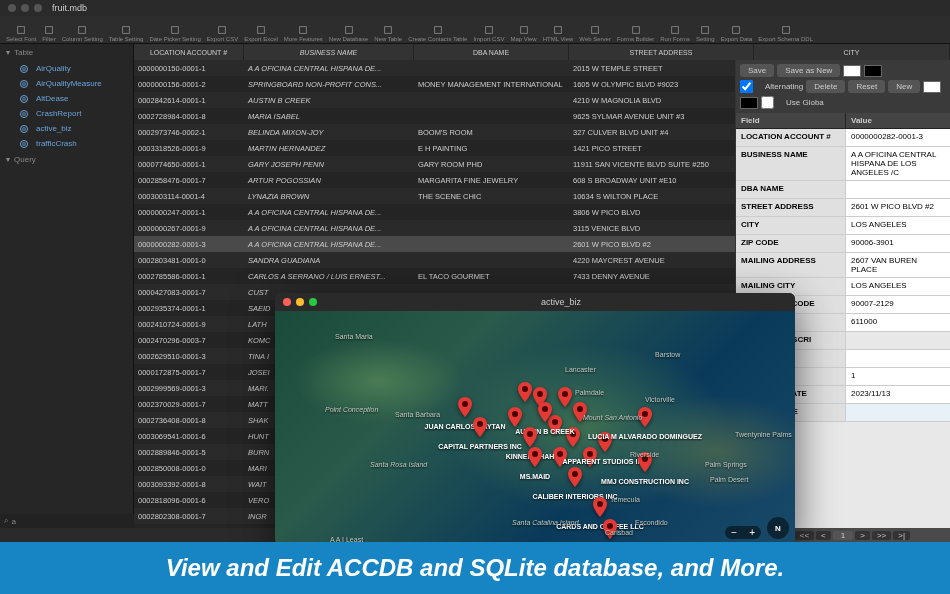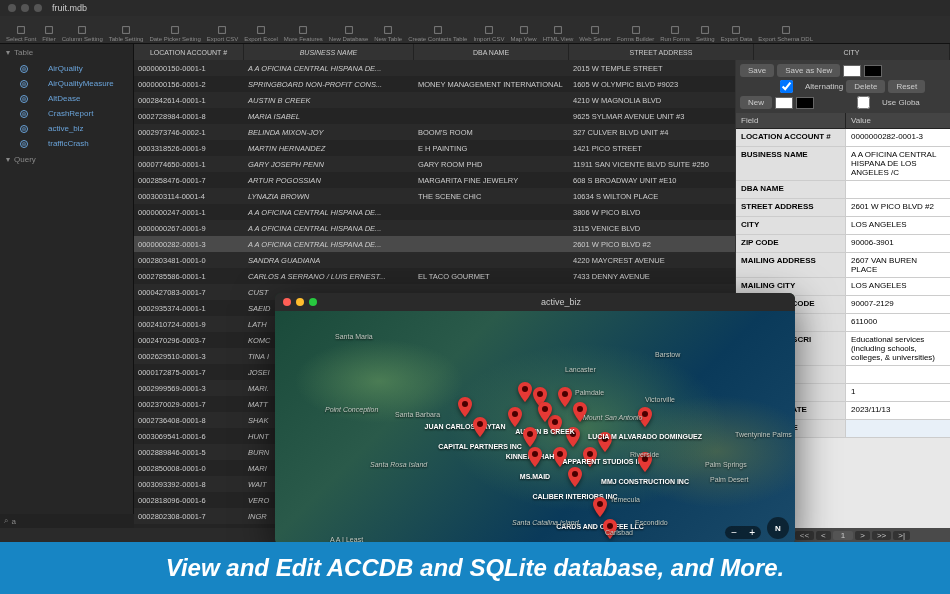--- a/index.html
+++ b/index.html
@@ -14,43 +14,43 @@
 .toolbar { height: 28px; background: #2d2d2d; display: flex; align-items: flex-end; padding: 0 4px; gap: 2px; border-bottom: 1px solid #111; overflow: hidden; }
 .tool { display: flex; flex-direction: column; align-items: center; gap: 1px; color: #8a8a8a; font-size: 6px; padding: 1px 2px; white-space: nowrap; cursor: pointer; }
 .tool svg { width: 10px; height: 10px; fill: #8a8a8a; }
 
 
 .main { display: flex; height: 498px; }
 
 
 .sidebar { width: 134px; background: #262626; border-right: 1px solid #111; font-size: 9px; color: #aaa; }
 .side-head { padding: 4px 6px; font-size: 8px; color: #888; display: flex; align-items: center; gap: 4px; }
-.side-item { padding: 3px 6px 3px 20px; display: flex; align-items: center; gap: 20px; color: #6aa3d9; cursor: pointer; font-size: 8px; }
+.side-item { padding: 3px 6px 3px 20px; display: flex; align-items: center; gap: 8px; color: #6aa3d9; cursor: pointer; font-size: 8px; }
 .side-item.active { color: #6aa3d9; }
 .side-item .dot { width: 8px; height: 8px; border: 1px solid currentColor; border-radius: 50%; display: inline-flex; align-items: center; justify-content: center; font-size: 6px; }
 
 
 .grid-wrap { flex: 1; background: #1e1e1e; position: relative; }
 .grid-head { display: flex; background: #333; height: 16px; font-size: 7px; color: #ccc; text-align: center; }
 .grid-head > div { border-right: 1px solid #222; display: flex; align-items: center; justify-content: center; }
 .col-a { width: 110px; } .col-b { width: 170px; font-style: italic; } .col-c { width: 155px; } .col-d { width: 185px; } .col-e { flex: 1; }
 .grid-body { font-size: 7.5px; color: #ccc; }
 .row { display: flex; height: 16px; align-items: center; }
 .row:nth-child(odd) { background: #2a2a2a; }
 .row:nth-child(even) { background: #242424; }
 .row.sel { background: #4a4a4a; }
 .row > div { padding: 0 4px; overflow: hidden; white-space: nowrap; text-overflow: ellipsis; }
 
 
 .rpanel { width: 215px; background: #e8e8e8; border-left: 1px solid #333; font-size: 8px; color: #000; position: absolute; right: 0; top: 60px; bottom: 52px; }
 .rpanel-top { background: #3a3a3a; padding: 4px; display: flex; flex-wrap: wrap; gap: 3px; align-items: center; }
 .rbtn { background: #555; color: #ccc; border: none; padding: 2px 8px; font-size: 8px; border-radius: 3px; cursor: pointer; }
 .swatch { width: 18px; height: 12px; border: 1px solid #666; }
-.chk { font-size: 8px; color: #ccc; display: flex; align-items: center; gap: 12px; margin-left: 40px; }
-.rpanel-head { display: flex; background: #444; color: #ccc; font-size: 8px; font-weight: normal; border-bottom: 1px solid #222; }
+.chk { font-size: 8px; color: #ccc; display: flex; align-items: center; gap: 12px; }
+.rpanel-head { display: flex; background: #444; color: #ccc; font-size: 8px; font-weight: bold; border-bottom: 1px solid #222; }
 .rpanel-head > div { padding: 3px 5px; }
 .rfield { width: 110px; border-right: 1px solid #222; }
 .rval { flex: 1; }
 .rpanel-body { background: #e8e8e8; }
 .rrow { display: flex; border-bottom: 1px solid #ccc; min-height: 18px; font-size: 8px; }
 .rrow .f { width: 110px; padding: 3px 5px; font-weight: bold; border-right: 1px solid #ccc; background: #e0e0e0; }
 .rrow .v { flex: 1; padding: 3px 5px; background: #fff; }
 .rrow.last .v { background: #e8f0f8; }
 .rpager { position: absolute; bottom: 0; height: 14px; width: 100%; background: #4a4a4a; display: flex; justify-content: center; align-items: center; gap: 2px; }
 .rpager span { background: #333; color: #ccc; padding: 0 5px; font-size: 8px; border-radius: 2px; }
@@ -548,21 +548,20 @@
       <div class="rrow">
         <div class="f">MAILING ZIP CODE</div>
         <div class="v">90007-2129</div>
       </div>
       <div class="rrow">
         <div class="f"></div>
         <div class="v">611000</div>
       </div>
       <div class="rrow">
         <div class="f">RY NAICS DESCRI</div>
-        <div class="v">Educational services (including schools, colleges, &amp; universities)</div>
       </div>
       <div class="rrow">
         <div class="f"></div>
         <div class="v"></div>
       </div>
       <div class="rrow">
         <div class="f">CIL DISTRICT</div>
         <div class="v">1</div>
       </div>
       <div class="rrow">

